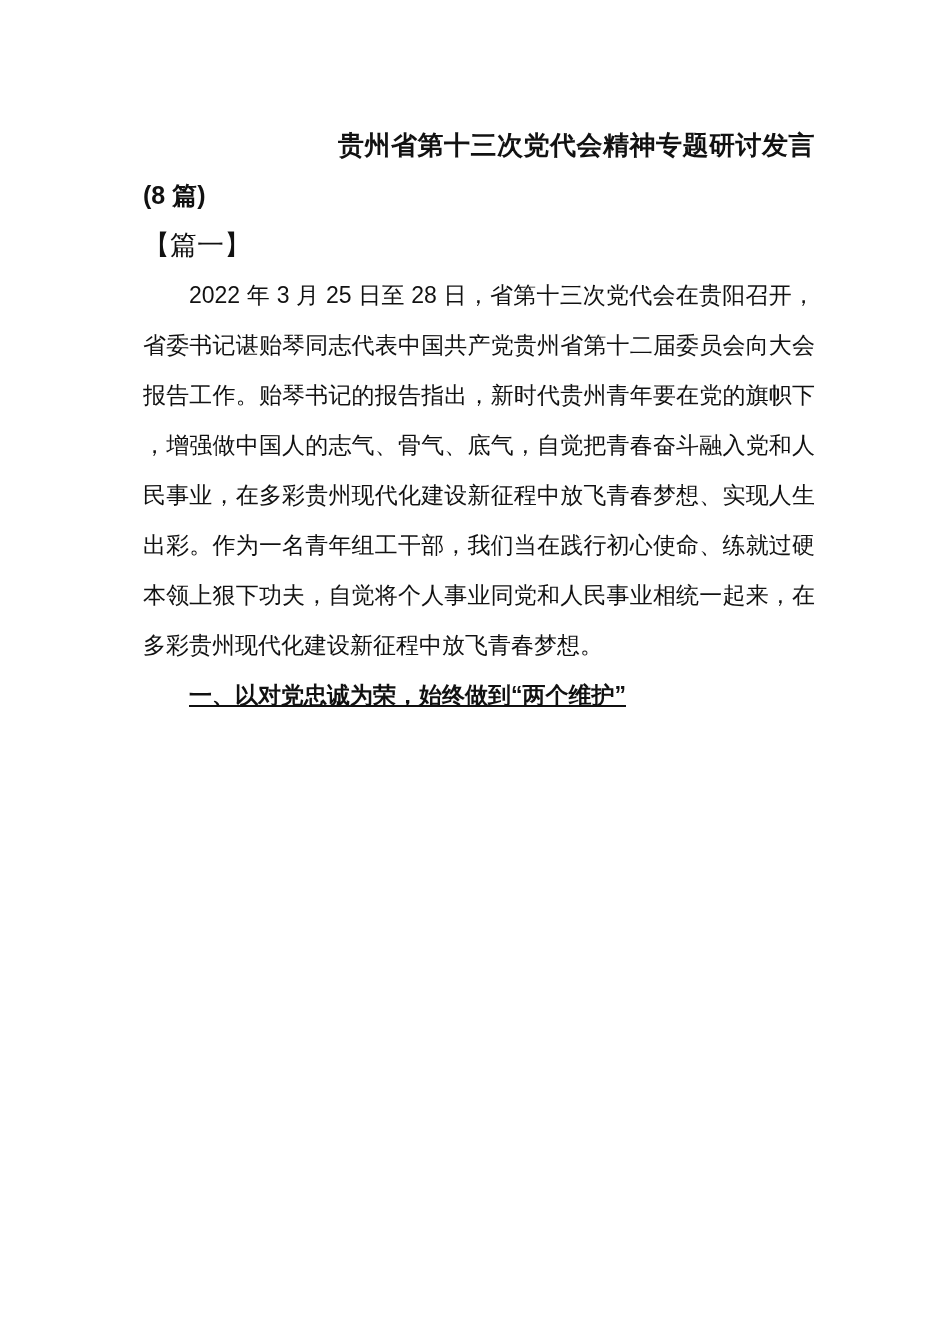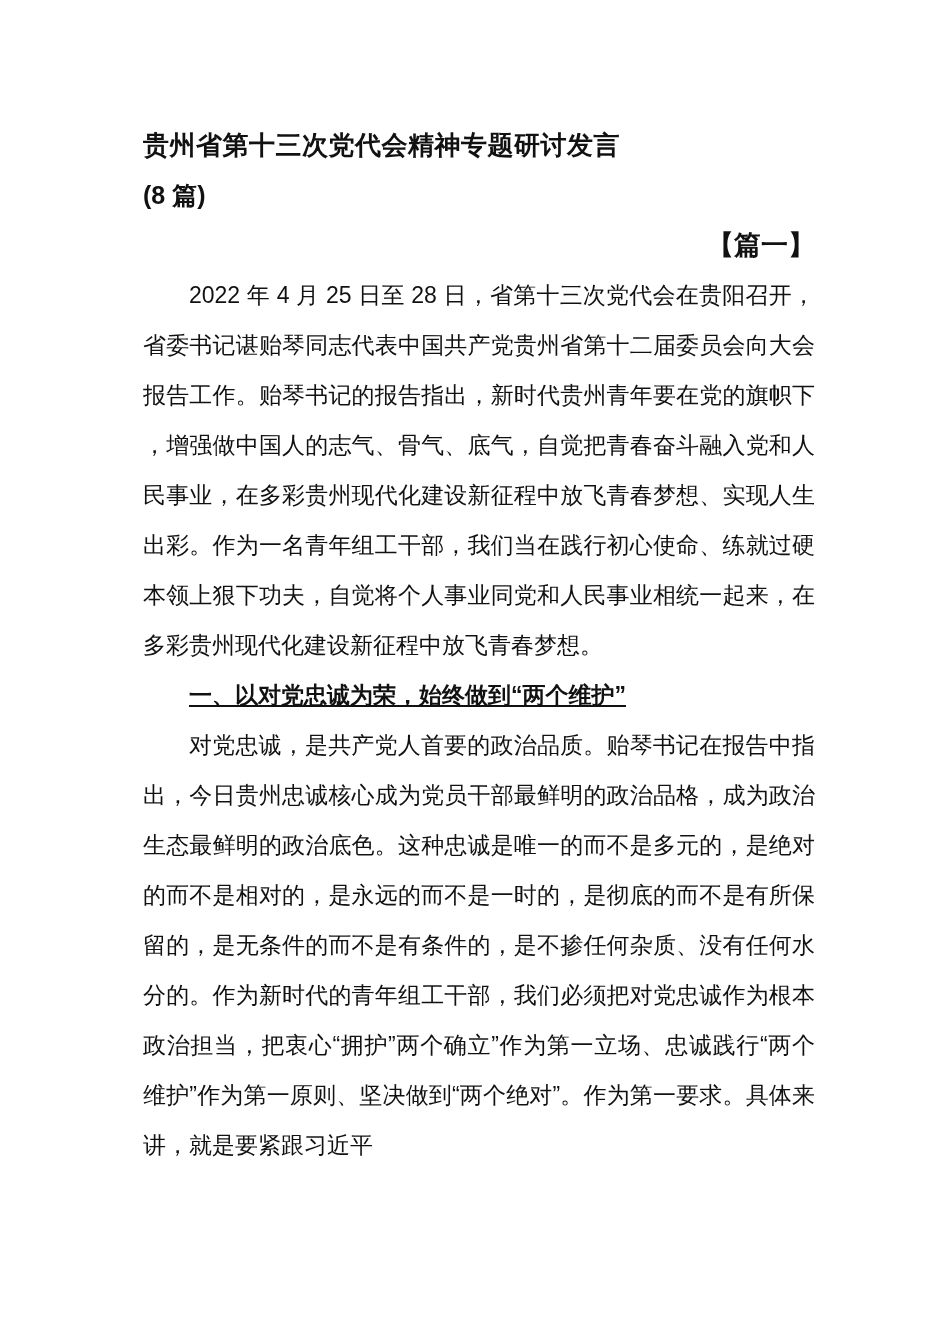--- a/index.html
+++ b/index.html
@@ -18,35 +18,35 @@
     box-sizing: border-box;
     width: 950px;
     height: 1344px;
     padding: 120px 135px 0 143px;
     background: #ffffff;
   }
   .doc-title {
     margin: 0;
     font-size: 26px;
     font-weight: bold;
-    text-align: left;
+    text-align: right;
     line-height: 50px;
     letter-spacing: 0.5px;
   }
   .doc-subtitle {
     margin: 0;
     font-size: 25px;
     font-weight: bold;
     line-height: 50px;
   }
   .section-marker {
     margin: 0;
     font-size: 27px;
-    font-weight: bold;
-    text-align: right;
+    font-weight: normal;
+    text-align: left;
     line-height: 50px;
   }
   .article-body p {
     margin: 0;
     font-size: 23px;
     line-height: 50px;
     text-align: justify;
     text-justify: inter-character;
     text-indent: 2em;
     word-break: break-all;
@@ -59,17 +59,16 @@
   }
 </style>
 </head>
 <body>
 
 <div class="document-page">
   <h1 class="doc-title">贵州省第十三次党代会精神专题研讨发言</h1>
   <div class="doc-subtitle">(8 篇)</div>
   <div class="section-marker">【篇一】</div>
   <div class="article-body">
-      <p class="body-para">2022 年 4 月 25 日至 28 日，省第十三次党代会在贵阳召开，省委书记谌贻琴同志代表中国共产党贵州省第十二届委员会向大会报告工作。贻琴书记的报告指出，新时代贵州青年要在党的旗帜下，增强做中国人的志气、骨气、底气，自觉把青春奋斗融入党和人民事业，在多彩贵州现代化建设新征程中放飞青春梦想、实现人生出彩。作为一名青年组工干部，我们当在践行初心使命、练就过硬本领上狠下功夫，自觉将个人事业同党和人民事业相统一起来，在多彩贵州现代化建设新征程中放飞青春梦想。</p>
+      <p class="body-para">2022 年 3 月 25 日至 28 日，省第十三次党代会在贵阳召开，省委书记谌贻琴同志代表中国共产党贵州省第十二届委员会向大会报告工作。贻琴书记的报告指出，新时代贵州青年要在党的旗帜下，增强做中国人的志气、骨气、底气，自觉把青春奋斗融入党和人民事业，在多彩贵州现代化建设新征程中放飞青春梦想、实现人生出彩。作为一名青年组工干部，我们当在践行初心使命、练就过硬本领上狠下功夫，自觉将个人事业同党和人民事业相统一起来，在多彩贵州现代化建设新征程中放飞青春梦想。</p>
       <p class="heading-para">一、以对党忠诚为荣，始终做到“两个维护”</p>
-      <p class="body-para">对党忠诚，是共产党人首要的政治品质。贻琴书记在报告中指出，今日贵州忠诚核心成为党员干部最鲜明的政治品格，成为政治生态最鲜明的政治底色。这种忠诚是唯一的而不是多元的，是绝对的而不是相对的，是永远的而不是一时的，是彻底的而不是有所保留的，是无条件的而不是有条件的，是不掺任何杂质、没有任何水分的。作为新时代的青年组工干部，我们必须把对党忠诚作为根本政治担当，把衷心“拥护”两个确立”作为第一立场、忠诚践行“两个维护”作为第一原则、坚决做到“两个绝对”。作为第一要求。具体来讲，就是要紧跟习近平</p>
     </div>
 </div>
 
 </body></html>

